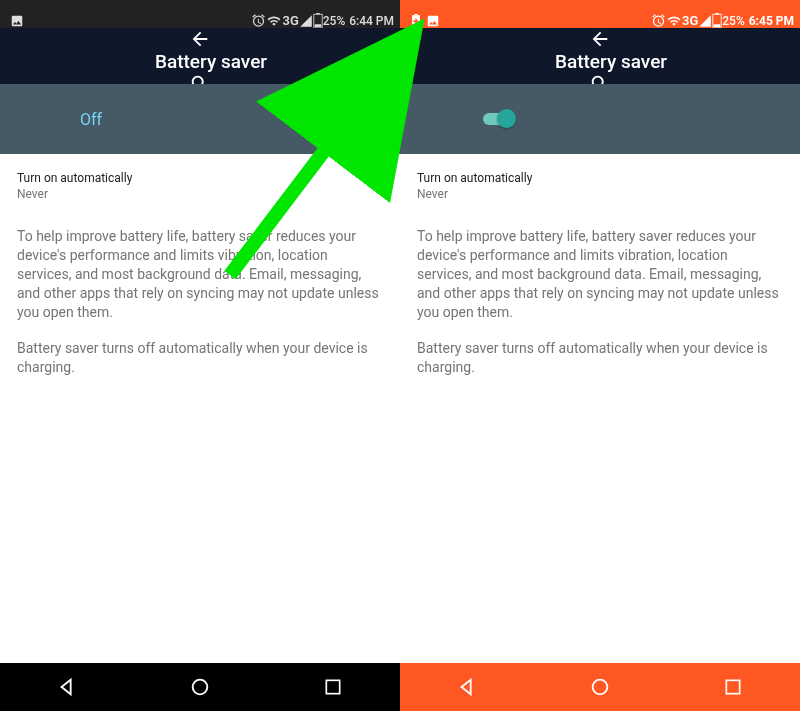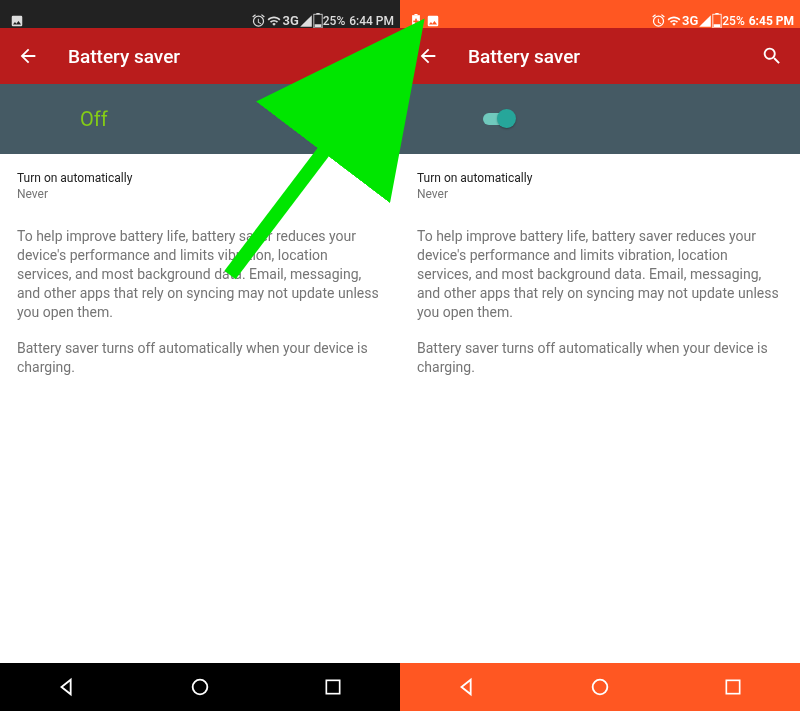--- a/index.html
+++ b/index.html
@@ -5,26 +5,26 @@
   * { margin:0; padding:0; box-sizing:border-box; }
   html,body { width:800px; height:711px; font-family:Roboto,Arial,sans-serif; background:#fff; overflow:hidden; }
   .wrap { display:flex; width:800px; height:711px; position:relative; }
   .half { width:400px; height:711px; display:flex; flex-direction:column; position:relative; }
 
   .statusbar { height:28px; display:flex; align-items:flex-end; justify-content:flex-end; padding:0 6px; font-size:12px; font-weight:500; }
   .statusbar.dark { background:#222; color:#ddd; }
   .statusbar.saver { background:#ff5722; color:#fff; }
   .sb-item { display:flex; align-items:center; }
 
-  .appbar { height:56px; background:#b91c1c; color:#fff; display:flex; align-items:center; padding:0 10px; }
+  .appbar { height:56px; background:#0f172a; color:#fff; display:flex; align-items:center; padding:0 10px;flex-direction:column; }
   .appbar .title { font-size:19px; font-weight:500; margin-left:22px; flex:1; }
   .iconbtn { width:36px; height:36px; display:flex; align-items:center; justify-content:center; }
 
   .togglebar { height:70px; background:#455a64; display:flex; align-items:center; padding:0 20px 0 80px; color:#fff; }
-  .togglebar .state { font-size:20px; flex:1; color:#84cc16; }
+  .togglebar .state { font-size:16px; flex:1; color:#7dd3fc; }
 
   .switch { width:36px; height:20px; position:relative; }
   .switch .track { width:30px; height:12px; border-radius:6px; position:absolute; top:4px; left:3px; }
   .switch .thumb { width:19px; height:19px; border-radius:50%; position:absolute; top:0; box-shadow:0 1px 2px rgba(0,0,0,.3); }
   .switch.off .track { background:#9e9e9e; }
   .switch.off .thumb { background:#bdbdbd; left:0; }
   .switch.on .track { background:#70c9bd; }
   .switch.on .thumb { background:#26a69a; left:17px; }
 
   .content { flex:1; background:#fff; padding:17px; color:#333; }

